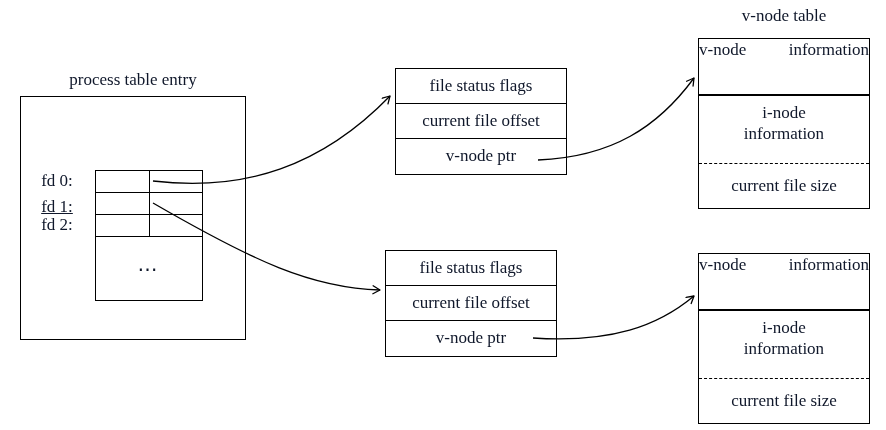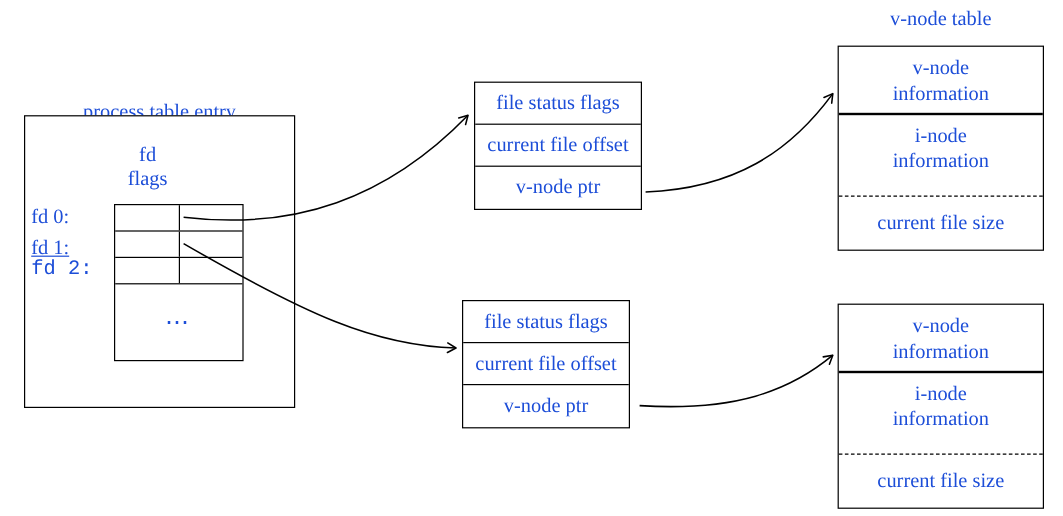--- a/index.html
+++ b/index.html
@@ -1,61 +1,57 @@
 <!DOCTYPE html>
 <html><head>
 <meta charset="utf-8">
 <style>
   * { box-sizing: border-box; }
   html, body { margin: 0; padding: 0; background: #fff; }
   .canvas {
     position: relative; width: 886px; height: 430px; background: #fff;
     font-family: "Liberation Serif", "DejaVu Serif", serif;
-    font-size: 17px; color: #1d4ed8; overflow: hidden;
+    font-size: 17px; color: #0f172a; overflow: hidden;
   }
   .ttl { position: absolute; text-align: center; white-space: nowrap; }
   .box { position: absolute; border: 1px solid #000; background: #fff; }
-  .ft { width: 140px; }
+  .ft { width: 172px; }
   .ft-row { height: 35px; line-height: 34px; text-align: center; border-bottom: 1px solid #000; }
   .ft-row:last-child { border-bottom: none; text-align: center; }
   .vn { width: 172px; }
-  .vn-r1 { height: 57px; border-bottom: 2px solid #000; display: flex; flex-direction: column; justify-content: center; line-height: 21px; text-align: center; }
+  .vn-r1 { height: 57px; border-bottom: 2px solid #000; display: flex; flex-direction: row; justify-content: space-between; line-height: 21px; text-align: center; }
   .vn-r2 { height: 68px; border-bottom: 1px dashed #000; display: flex; flex-direction: column; justify-content: flex-start; padding-top: 6px; line-height: 21px; text-align: center; }
   .vn-r3 { height: 44px; line-height: 44px; text-align: center; }
   .fd-table { position: absolute; left: 95px; top: 170px; width: 108px; border: 1px solid #000; background: #fff; }
   .fd-row { display: flex; height: 22px; border-bottom: 1px solid #000; }
   .fd-cell { flex: 1; }
   .fd-cell.left { border-right: 1px solid #000; }
   .fd-ellipsis { height: 63px; display: flex; align-items: center; justify-content: center; font-size: 20px; letter-spacing: 3px; }
-  .fd-label { position: absolute; left: 26px; width: 62px; height: 22px; line-height: 22px; text-align: left; }
+  .fd-label { position: absolute; left: 26px; width: 62px; height: 22px; line-height: 22px; text-align: center; }
   .colhead { position: absolute; text-align: center; line-height: 20px; }
   .arrows { position: absolute; left: 0; top: 0; pointer-events: none; }
 </style>
 </head>
 <body>
 
 <div class="canvas">
 
   <div class="ttl" style="left:698px; top:6px; width:172px;">v-node table</div>
 
-  <div class="ttl" style="left:20px; top:83px; width:226px;text-decoration:underline;">process table entry</div>
+  <div class="ttl" style="left:20px; top:70px; width:226px;">process table entry</div>
 
 
   <div class="box" style="left:20px; top:96px; width:226px; height:244px;">
 
-    <div class="colhead" style="left:64px; top:22px; width:76px;">
-      <div>fd</div>
-      <div>flags</div>
-    </div>
 
   </div>
 
   <div class="fd-label" style="top:170px;">fd 0:</div>
   <div class="fd-label" style="top:196px;text-decoration:underline;">fd 1:</div>
-  <div class="fd-label" style="top:214px;font-family:Liberation Mono, monospace;">fd 2:</div>
+  <div class="fd-label" style="top:214px;">fd 2:</div>
 
   <div class="fd-table">
     <div class="fd-row">
       <div class="fd-cell left"></div>
       <div class="fd-cell"></div>
     </div>
     <div class="fd-row">
       <div class="fd-cell left"></div>
       <div class="fd-cell"></div>
     </div>

